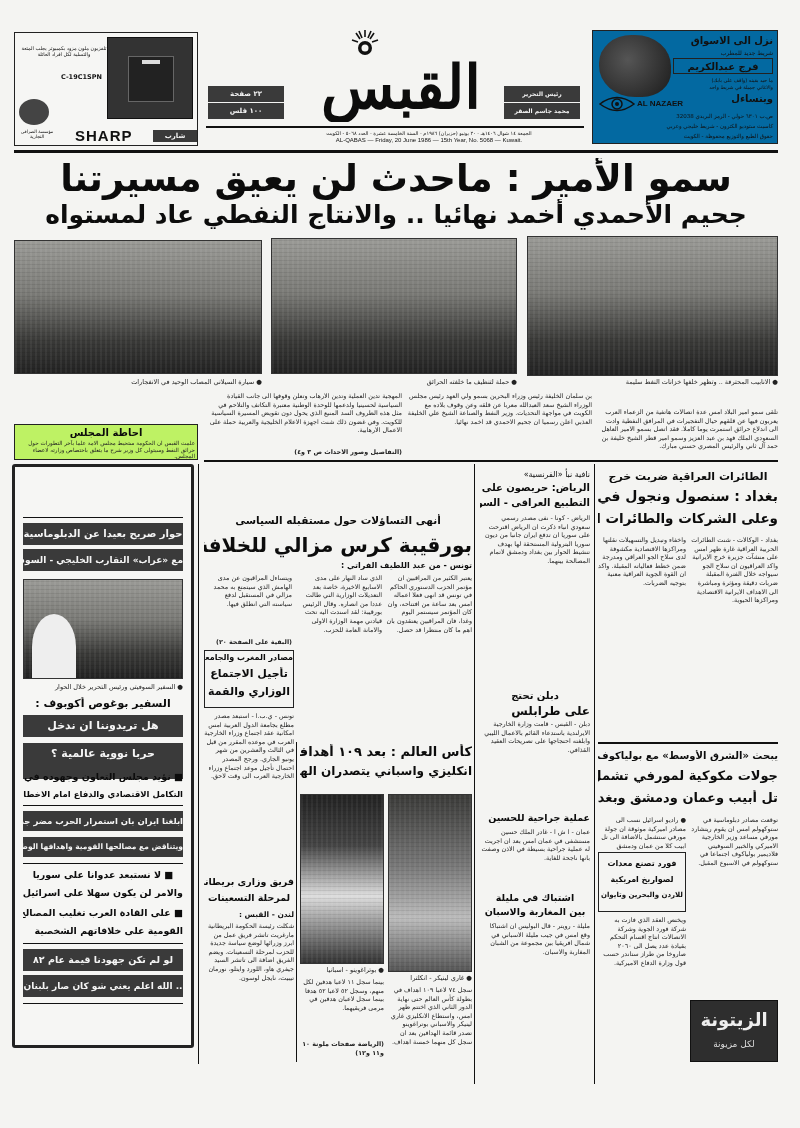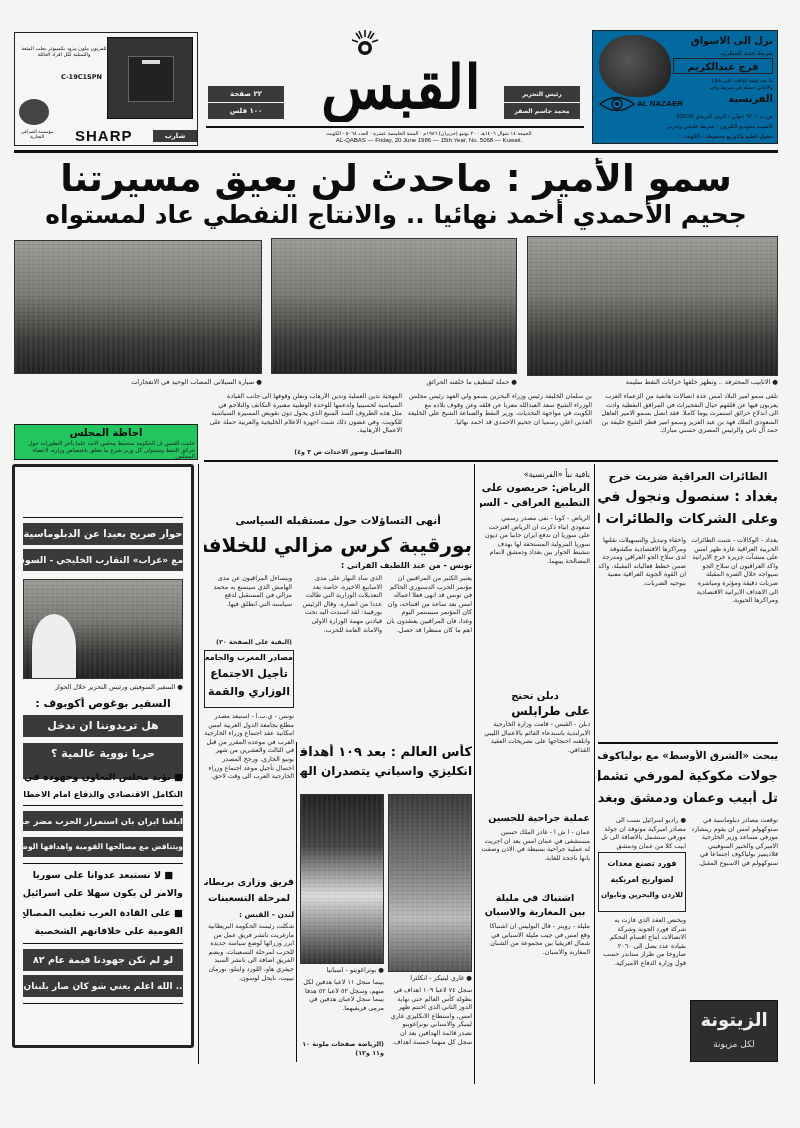--- a/index.html
+++ b/index.html
@@ -80,45 +80,45 @@
     <div class="abs ar" style="right:4px;top:46px;font-size:5px;white-space:nowrap;">ما حيد بقينه (واقف على بابك)</div>
     <div class="abs ar" style="right:4px;top:53px;font-size:5px;white-space:nowrap;">والاغاني جميلة في شريط واحد</div>
     <div class="abs" style="left:6px;top:64px;width:36px;height:18px;">
       <svg width="36" height="18" viewBox="0 0 36 18">
           <path d="M1 9 Q18 -4 35 9 Q18 22 1 9Z" fill="none" stroke="#111" stroke-width="1.5"></path>
           <circle cx="18" cy="9" r="5" fill="none" stroke="#111" stroke-width="1.5"></circle>
           <circle cx="18" cy="9" r="2" fill="#111"></circle>
         </svg>
     </div>
     <div class="abs" style="left:44px;top:68px;font-size:8px;font-weight:bold;font-family:'Liberation Sans',sans-serif;">AL NAZAER</div>
-    <div class="abs ar" style="right:4px;top:62px;font-size:10px;font-weight:bold;">الفرنسية</div>
+    <div class="abs ar" style="right:4px;top:62px;font-size:10px;font-weight:bold;">ويتساءل</div>
     <div class="abs ar" style="right:4px;top:82px;font-size:5.5px;white-space:nowrap;">ص.ب ٦٣٠١ حولي - الرمز البريدي 32038</div>
     <div class="abs ar" style="right:4px;top:92px;font-size:5.5px;white-space:nowrap;">كاسيت ستوديو الكترون - شريط خليجي وعربي</div>
     <div class="abs ar" style="right:4px;top:102px;font-size:5.5px;white-space:nowrap;">حقوق الطبع والتوزيع محفوظة - الكويت</div>
   </div>
 
   <div class="rule" style="left:14px;top:150px;width:764px;height:3px;"></div>
 </div>
 
 <div class="abs hl" style="left:14px;top:158px;width:764px;height:42px;font-size:37px;line-height:42px;font-weight:900;">سمو الأمير : ماحدث لن يعيق مسيرتنا</div>
 <div class="abs hl" style="left:14px;top:199px;width:764px;height:32px;font-size:25px;line-height:32px;font-weight:900;">جحيم الأحمدي أخمد نهائيا .. والانتاج النفطي عاد لمستواه</div>
 
 <div class="photo" style="left:527px;top:236px;width:251px;height:140px;"></div>
 <div class="abs caption" style="left:527px;top:378px;width:251px;">● الانابيب المحترقة .. وتظهر خلفها خزانات النفط سليمة</div>
 <div class="photo" style="left:271px;top:238px;width:246px;height:136px;"></div>
 <div class="abs caption" style="left:271px;top:378px;width:246px;">● حملة لتنظيف ما خلفته الحرائق</div>
 <div class="photo" style="left:14px;top:240px;width:248px;height:134px;"></div>
 <div class="abs caption" style="left:14px;top:378px;width:248px;">● سيارة السيلاني المصاب الوحيد في الانفجارات</div>
 
-<div class="abs txt ar" style="left:598px;top:392px;width:180px;height:62px;">تلقى سمو امير البلاد امس عدة اتصالات هاتفية من الزعماء العرب يعربون فيها عن قلقهم حيال التفجيرات في المرافق النفطية وادت الى اندلاع حرائق استمرت يوما كاملا. فقد اتصل بسمو الامير العاهل السعودي الملك فهد بن عبد العزيز وسمو امير قطر الشيخ خليفة بن حمد آل ثاني والرئيس المصري حسني مبارك.</div>
+<div class="abs txt ar" style="left:598px;top:408px;width:180px;height:62px;">تلقى سمو امير البلاد امس عدة اتصالات هاتفية من الزعماء العرب يعربون فيها عن قلقهم حيال التفجيرات في المرافق النفطية وادت الى اندلاع حرائق استمرت يوما كاملا. فقد اتصل بسمو الامير العاهل السعودي الملك فهد بن عبد العزيز وسمو امير قطر الشيخ خليفة بن حمد آل ثاني والرئيس المصري حسني مبارك.</div>
 <div class="abs txt ar" style="left:406px;top:392px;width:186px;height:62px;">بن سلمان الخليفة رئيس وزراء البحرين بسمو ولي العهد رئيس مجلس الوزراء الشيخ سعد العبدالله معربا عن قلقه وعن وقوف بلاده مع الكويت في مواجهة التحديات. وزير النفط والصناعة الشيخ علي الخليفة العذبي اعلن رسميا ان جحيم الاحمدي قد اخمد نهائيا.</div>
 <div class="abs txt ar" style="left:206px;top:392px;width:196px;height:56px;">المهجية تدين العملية وتدين الارهاب وتعلن وقوفها الى جانب القيادة السياسية لحسينيا ولدعمها للوحدة الوطنية معتبرة التكاتف والتلاحم في مثل هذه الظروف السد المنيع الذي يحول دون تقويض المسيرة السياسية للكويت. وفي غضون ذلك شنت اجهزة الاعلام الخليجية والعربية حملة على الاعمال الارهابية.</div>
 <div class="abs txt ar" style="left:206px;top:448px;width:196px;height:9px;font-weight:bold;">(التفاصيل وصور الاحداث ص ٣ و٤)</div>
 
-<div class="box" style="left:14px;top:424px;width:184px;height:36px;background:#22c55e;">
+<div class="box" style="left:14px;top:424px;width:184px;height:36px;background:#bef264;">
   <div class="abs hl" style="left:0;top:2px;width:100%;font-size:10px;">احاطة المجلس</div>
   <div class="abs txt ar" style="left:4px;top:15px;width:176px;height:20px;font-size:5.6px;line-height:6.6px;">علمت القبس ان الحكومة ستحيط مجلس الامة علما بآخر التطورات حول حرائق النفط وسيتولى كل وزير شرح ما يتعلق باختصاص وزارته لاعضاء المجلس.</div>
 </div>
 
 <div class="rule" style="left:204px;top:460px;width:574px;height:1.5px;"></div>
 
 <div class="box" style="left:12px;top:464px;width:182px;height:584px;border-width:3px;border-radius:3px;background:#f6f6f4;">
   <div class="rule" style="left:8px;top:50px;width:160px;height:1px;"></div>
   <div class="abs darkbar" style="left:8px;top:56px;width:160px;height:22px;font-size:10px;line-height:22px;">حوار صريح بعيدا عن الدبلوماسية</div>
   <div class="abs darkbar" style="left:8px;top:82px;width:160px;height:22px;font-size:9px;line-height:22px;">مع «عراب» التقارب الخليجي - السوفيتي</div>

